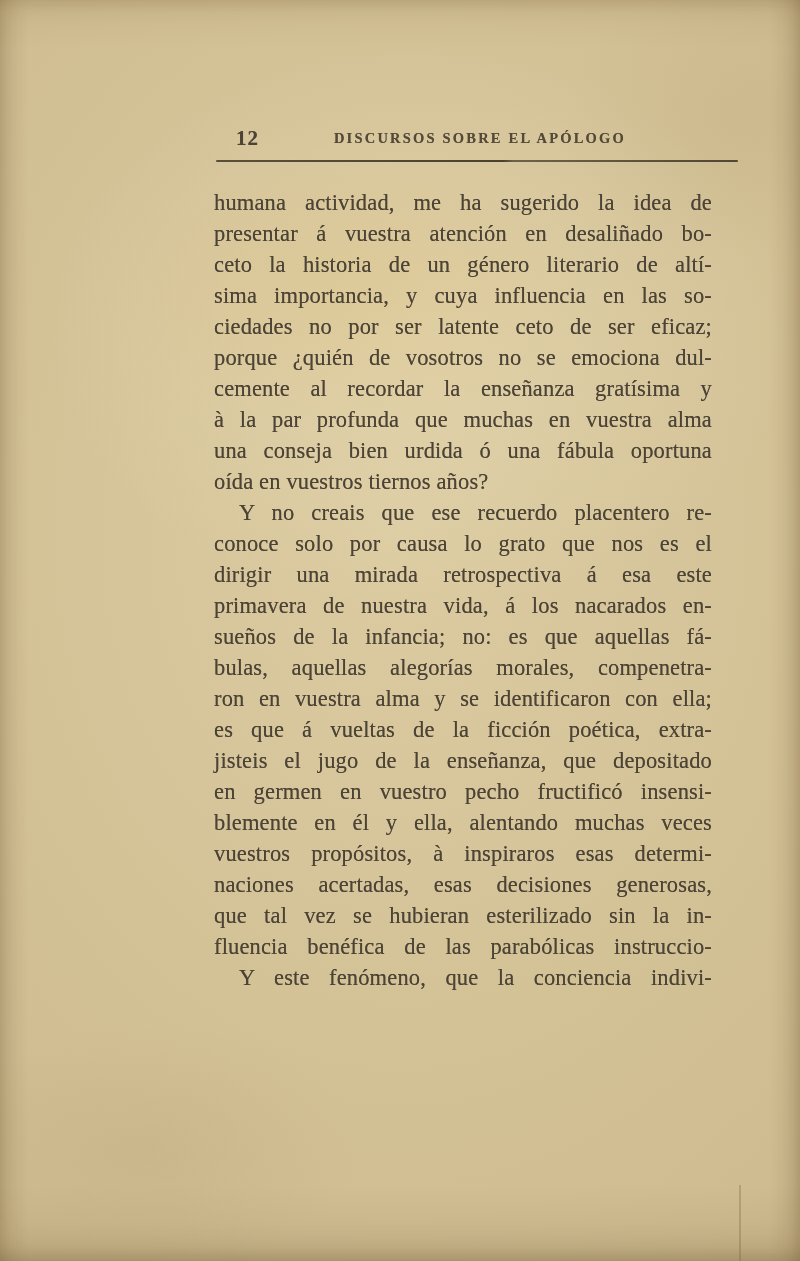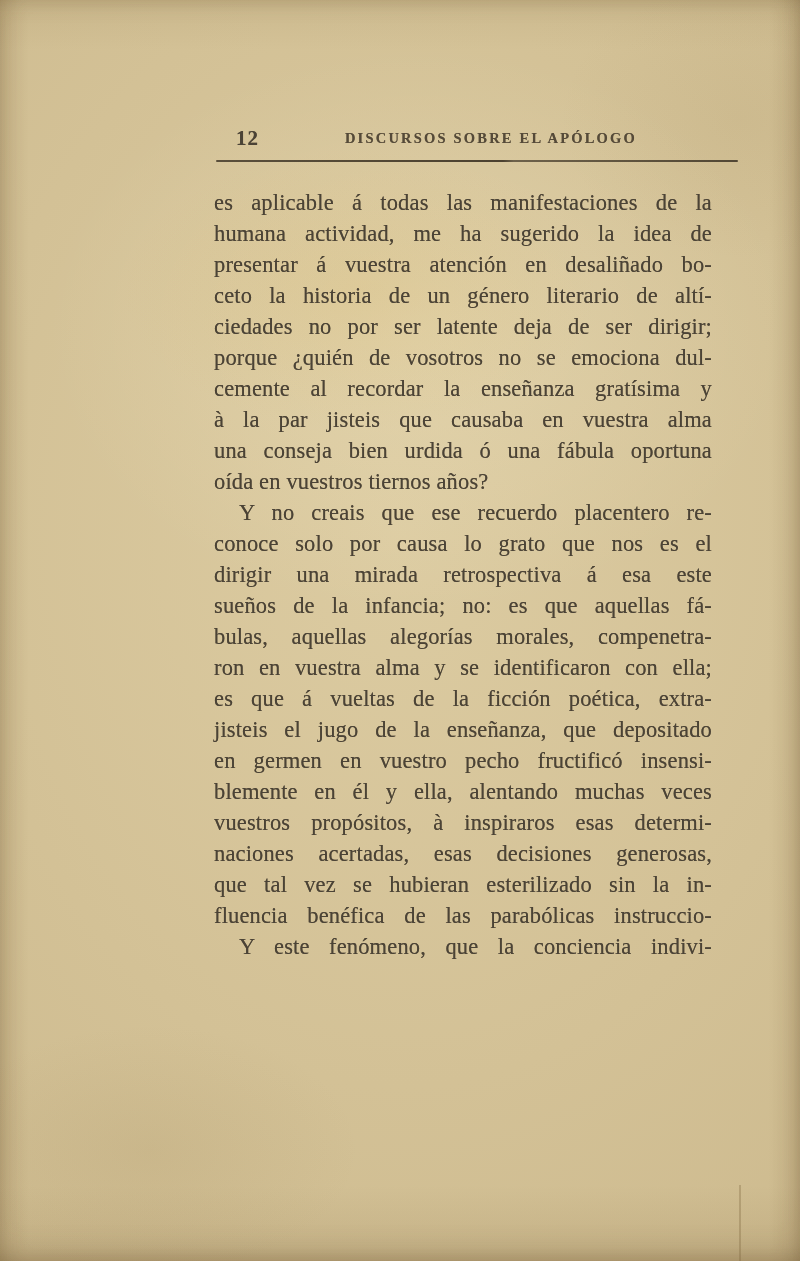--- a/index.html
+++ b/index.html
@@ -49,21 +49,21 @@
     font-weight: 600;
     letter-spacing: 1px;
     text-shadow: 0 0 0.6px rgba(60,50,35,0.55);
     text-align: center;
   }
   .runtitle {
     position: absolute;
     left: 50%;
     top: 4px;
     transform: translateX(-50%);
-    margin-left: 28px;
+    margin-left: 17px;
     white-space: nowrap;
     font-size: 14.5px;
     font-weight: 600;
     letter-spacing: 2.2px;
     color: #554a39;
     text-shadow: 0 0 0.6px rgba(70,58,38,0.5);
   }
   .rule {
     position: absolute;
     left: 216px;
@@ -113,33 +113,34 @@
 </head>
 <body>
 
 <div class="page">
   <div class="header">
     <span class="pagenum">12</span>
     <span class="runtitle">DISCURSOS SOBRE EL APÓLOGO</span>
   </div>
   <div class="rule"></div>
   <div class="bodytext">
-      <div class="line">es aplicable á todas las manifestaciones de la</div>
       <div class="line">humana actividad, me ha sugerido la idea de</div>
       <div class="line">presentar á vuestra atención en desaliñado bo-</div>
       <div class="line">ceto la historia de un género literario de altí-</div>
-      <div class="line">ciedades no por ser latente deja de ser dirigir;</div>
+      <div class="line">sima importancia, y cuya influencia en las so-</div>
+      <div class="line">ciedades no por ser latente ceto de ser eficaz;</div>
       <div class="line">porque ¿quién de vosotros no se emociona dul-</div>
       <div class="line">cemente al recordar la enseñanza gratísima y</div>
-      <div class="line">à la par jisteis que causaba en vuestra alma</div>
+      <div class="line">à la par profunda que muchas en vuestra alma</div>
       <div class="line">una conseja bien urdida ó una fábula oportuna</div>
       <div class="line para-end">oída en vuestros tiernos años?</div>
       <div class="line indent">Y no creais que ese recuerdo placentero re-</div>
       <div class="line">conoce solo por causa lo grato que nos es el</div>
       <div class="line">dirigir una mirada retrospectiva á esa este</div>
+      <div class="line">primavera de nuestra vida, á los nacarados en-</div>
       <div class="line">sueños de la infancia; no: es que aquellas fá-</div>
       <div class="line">bulas, aquellas alegorías morales, compenetra-</div>
       <div class="line">ron en vuestra alma y se identificaron con ella;</div>
       <div class="line">es que á vueltas de la ficción poética, extra-</div>
       <div class="line">jisteis el jugo de la enseñanza, que depositado</div>
       <div class="line">en germen en vuestro pecho fructificó insensi-</div>
       <div class="line">blemente en él y ella, alentando muchas veces</div>
       <div class="line">vuestros propósitos, à inspiraros esas determi-</div>
       <div class="line">naciones acertadas, esas decisiones generosas,</div>
       <div class="line">que tal vez se hubieran esterilizado sin la in-</div>

